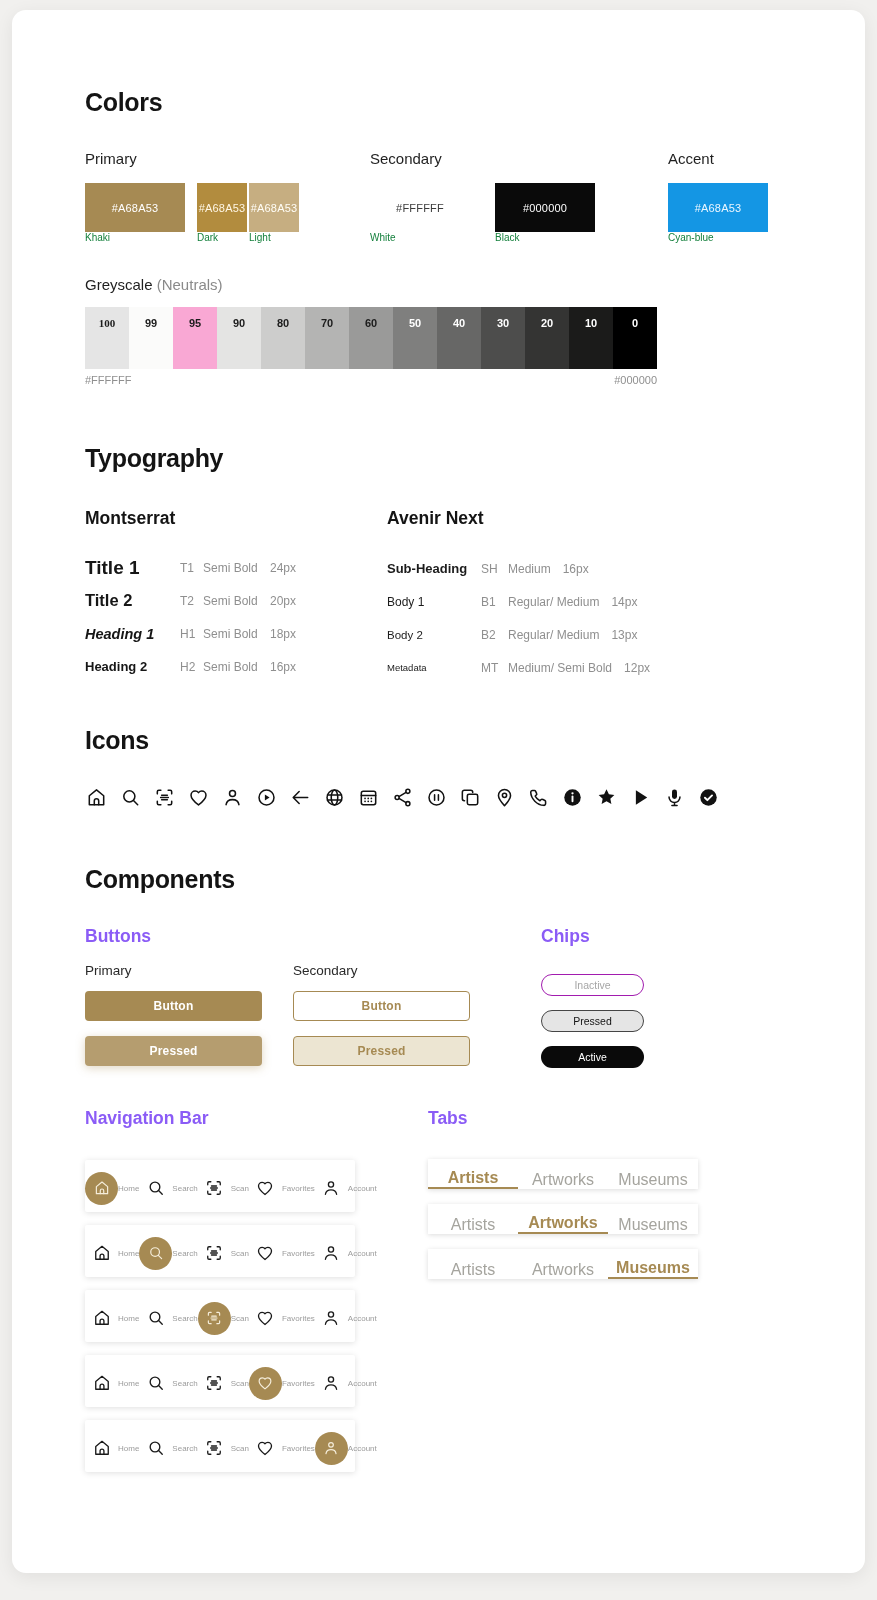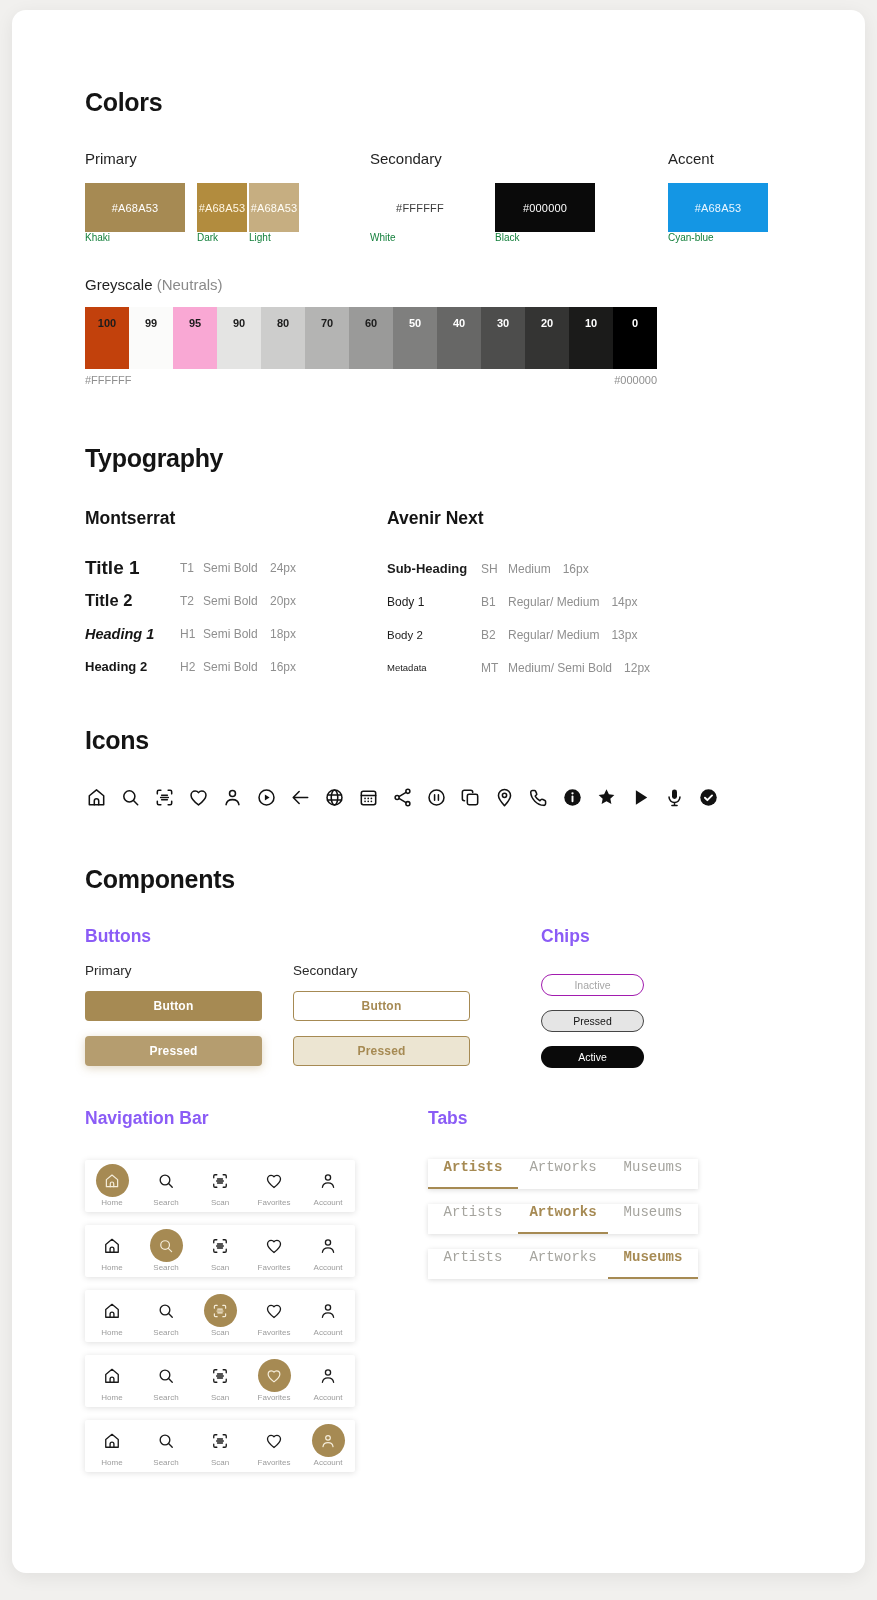--- a/index.html
+++ b/index.html
@@ -54,29 +54,29 @@
   .btn-primary-pressed{background:#B59D6F;color:#FFFFFF;box-shadow:0 2px 10px rgba(166,138,83,.35);}
   .btn-secondary{background:#FFFFFF;border:1.3px solid #A68A53;color:#A68A53;}
   .btn-secondary-pressed{background:#ECE5D2;border:1.3px solid #A68A53;color:#A68A53;}
   
   .chip{width:103px;height:22px;border-radius:11px;display:flex;align-items:center;justify-content:center;font-size:10.5px;box-sizing:border-box;margin-bottom:14px;cursor:pointer;}
   .chip-inactive{background:#FFFFFF;border:1px solid #a21caf;color:#A6A6A6;}
   .chip-pressed{background:#E5E5E5;border:1px solid #454545;color:#141414;}
   .chip-active{background:#0A0A0A;color:#FFFFFF;}
   
   .navbar{width:270px;height:52px;background:#FFFFFF;border-radius:2px;box-shadow:0 1px 6px rgba(0,0,0,.13);display:flex;margin-bottom:13px;box-sizing:border-box;}
-  .nav-item{flex:1;display:flex;flex-direction:column;align-items:center;padding-top:4px;cursor:pointer;}
+  .nav-item{flex:1;display:flex;flex-direction:row;align-items:center;padding-top:4px;cursor:pointer;}
   .nav-icon-wrap{width:33px;height:33px;display:flex;align-items:center;justify-content:center;border-radius:50%;color:#1A1A1A;}
   .nav-icon-wrap svg{width:20px;height:20px;}
   .nav-item.active .nav-icon-wrap{background:#A68A53;color:#F5EDDA;}
   .nav-item.active .nav-icon-wrap svg{width:18px;height:18px;}
   .nav-label{font-size:8px;color:#9C9C9C;margin-top:1px;}
   
   .tabbar{width:270px;height:30px;background:#FFFFFF;box-shadow:0 1px 5px rgba(0,0,0,.14);display:flex;margin-bottom:15px;}
-  .tab-cell{width:90px;display:flex;align-items:flex-start;justify-content:center;font-size:14px;color:#A5A49E;box-sizing:border-box;cursor:pointer;font-family:Liberation Mono, monospace;}
+  .tab-cell{width:90px;display:flex;align-items:flex-end;justify-content:center;font-size:16px;color:#A5A49E;box-sizing:border-box;cursor:pointer;}
   .tab-cell.active{color:#A68A53;font-weight:700;border-bottom:2px solid #A68A53;}
 </style>
 </head>
 <body>
 
 <div class="card">
 
   <div class="abs h1" style="left:73px;top:78px;">Colors</div>
 
   <div class="abs color-group" style="left:73px;top:140px;">
@@ -129,21 +129,21 @@
             <span>#A68A53</span>
           </div>
         <div class="swatch-name">Cyan-blue</div>
       </div>
     </div>
   </div>
 
   <div class="abs" style="left:73px;top:266px;">
     <div class="gs-labelline"><span>Greyscale</span> <span class="gs-sub">(Neutrals)</span></div>
     <div class="gs-bar" id="greyscale-bar">
-        <div class="gs-cell" style="background: #c2410c;">
+        <div class="gs-cell" style="background: #e5e5e5; font-family: Liberation Serif, serif;">
           <span class="gs-label" style="color: rgb(28, 28, 28);">100</span>
         </div>
         <div class="gs-cell" style="background: rgb(251, 251, 250);">
           <span class="gs-label" style="color: rgb(28, 28, 28);">99</span>
         </div>
         <div class="gs-cell" style="background: #f9a8d4;">
           <span class="gs-label" style="color: rgb(28, 28, 28);">95</span>
         </div>
         <div class="gs-cell" style="background: rgb(228, 228, 227);">
           <span class="gs-label" style="color: rgb(28, 28, 28);">90</span>

